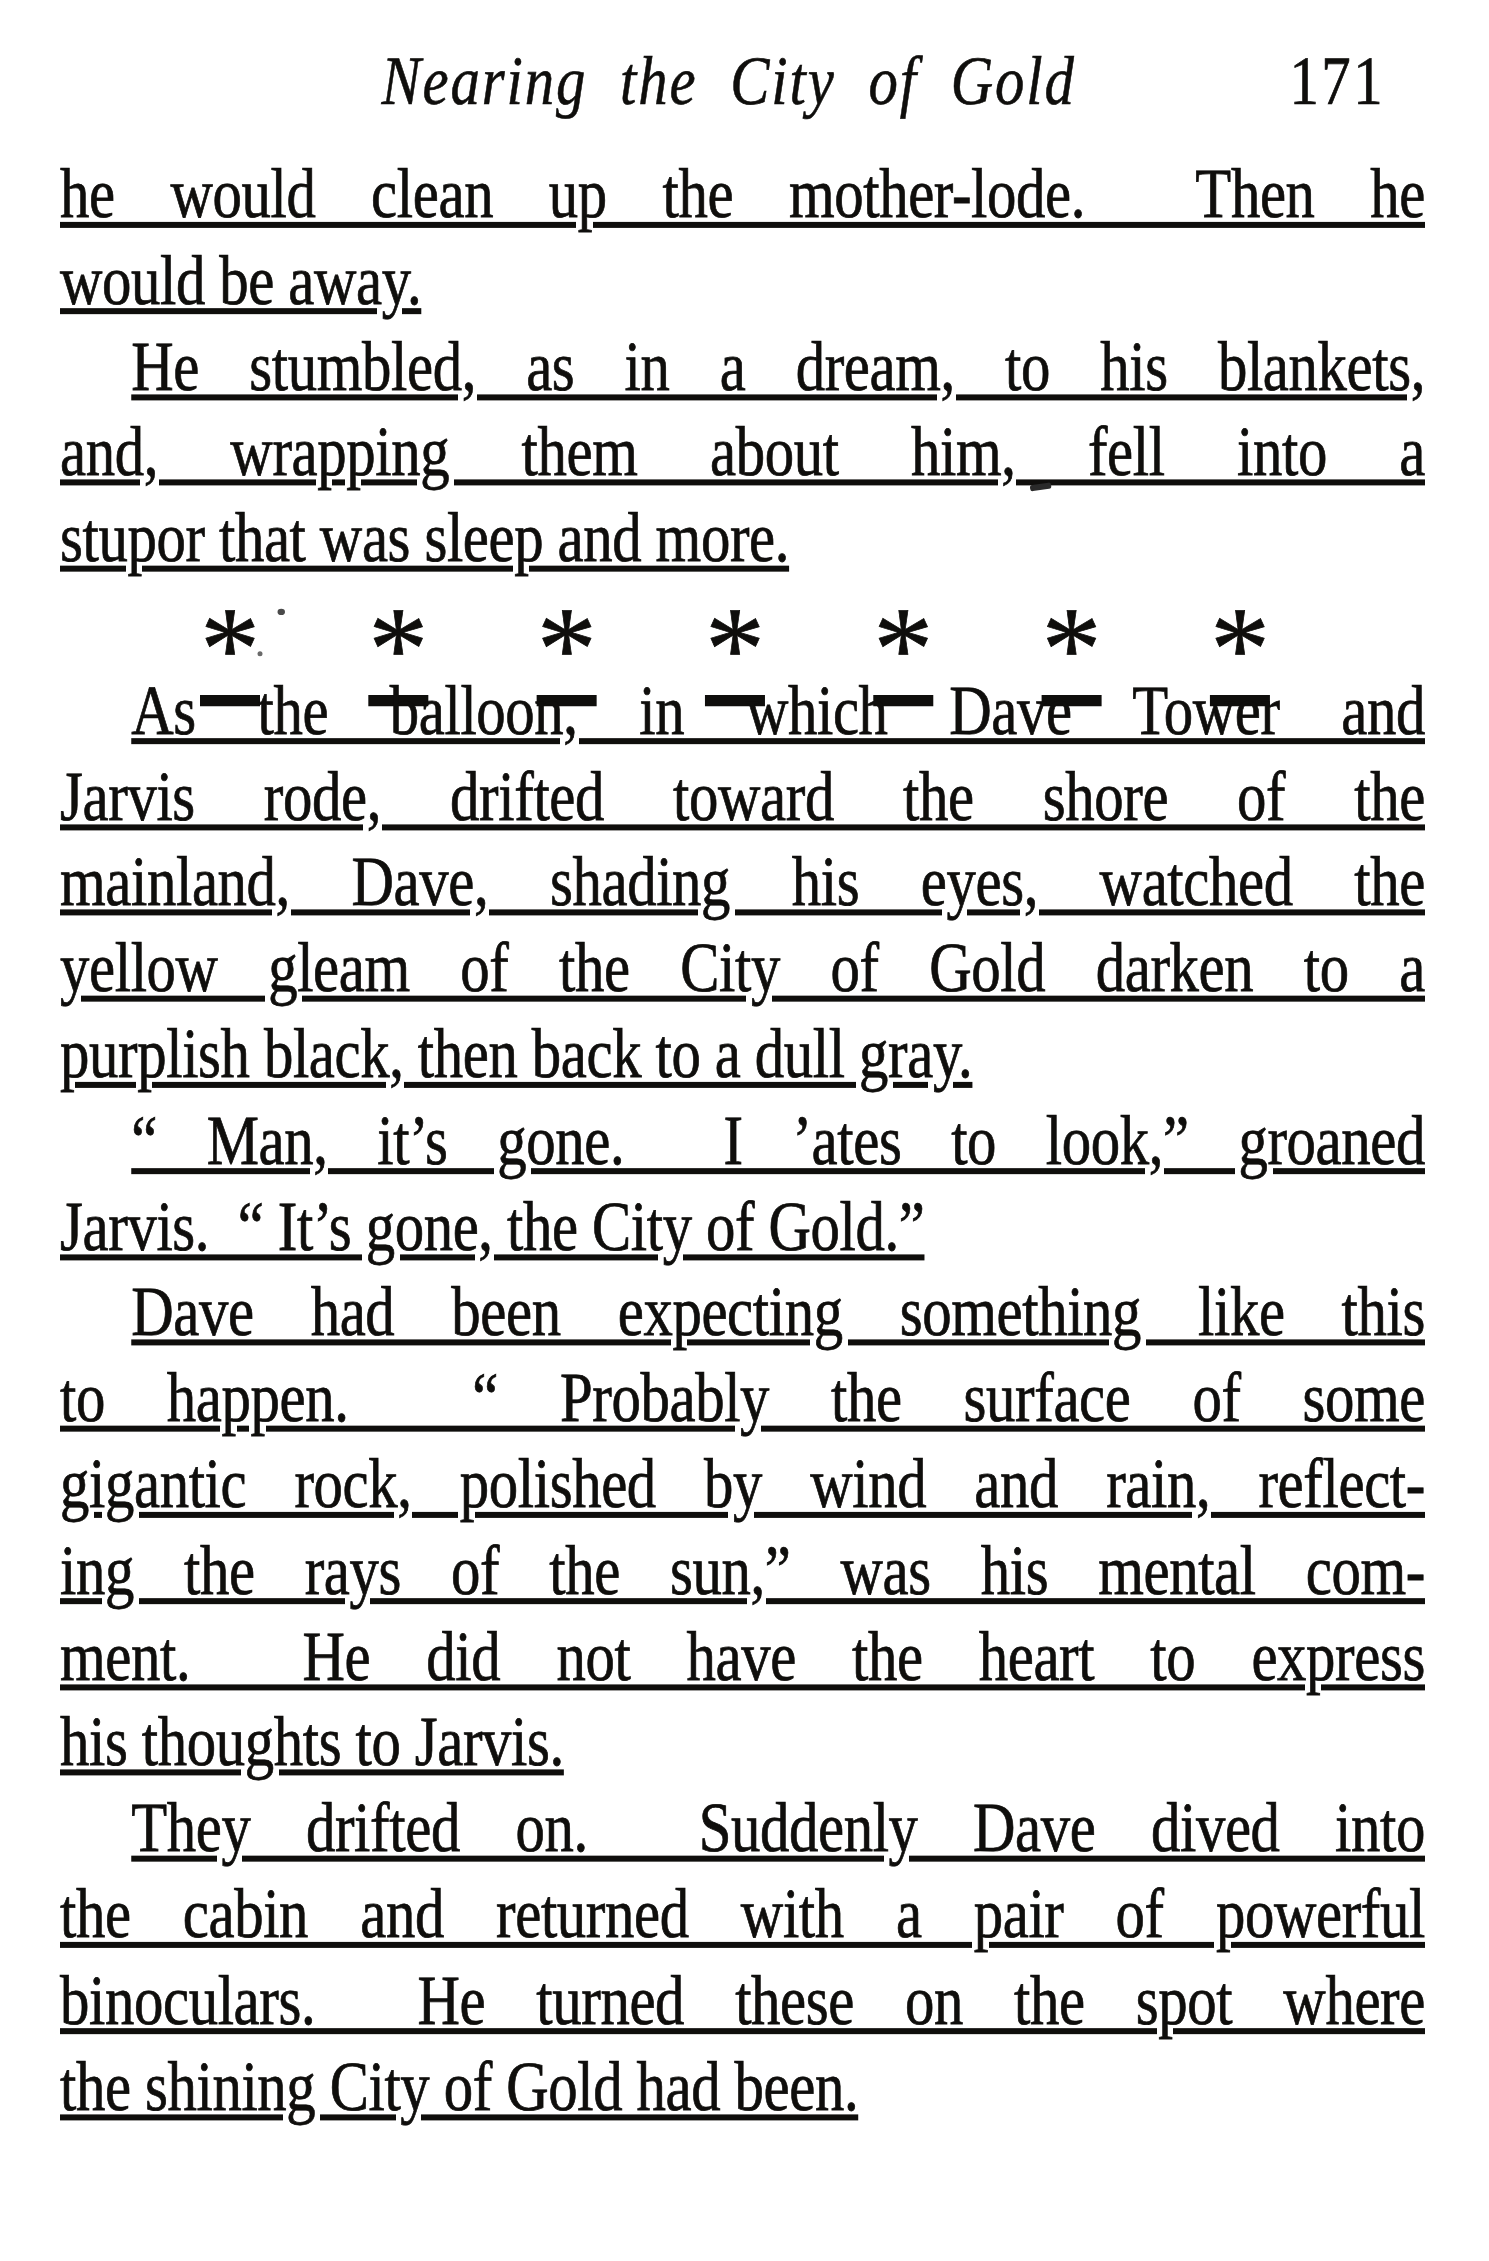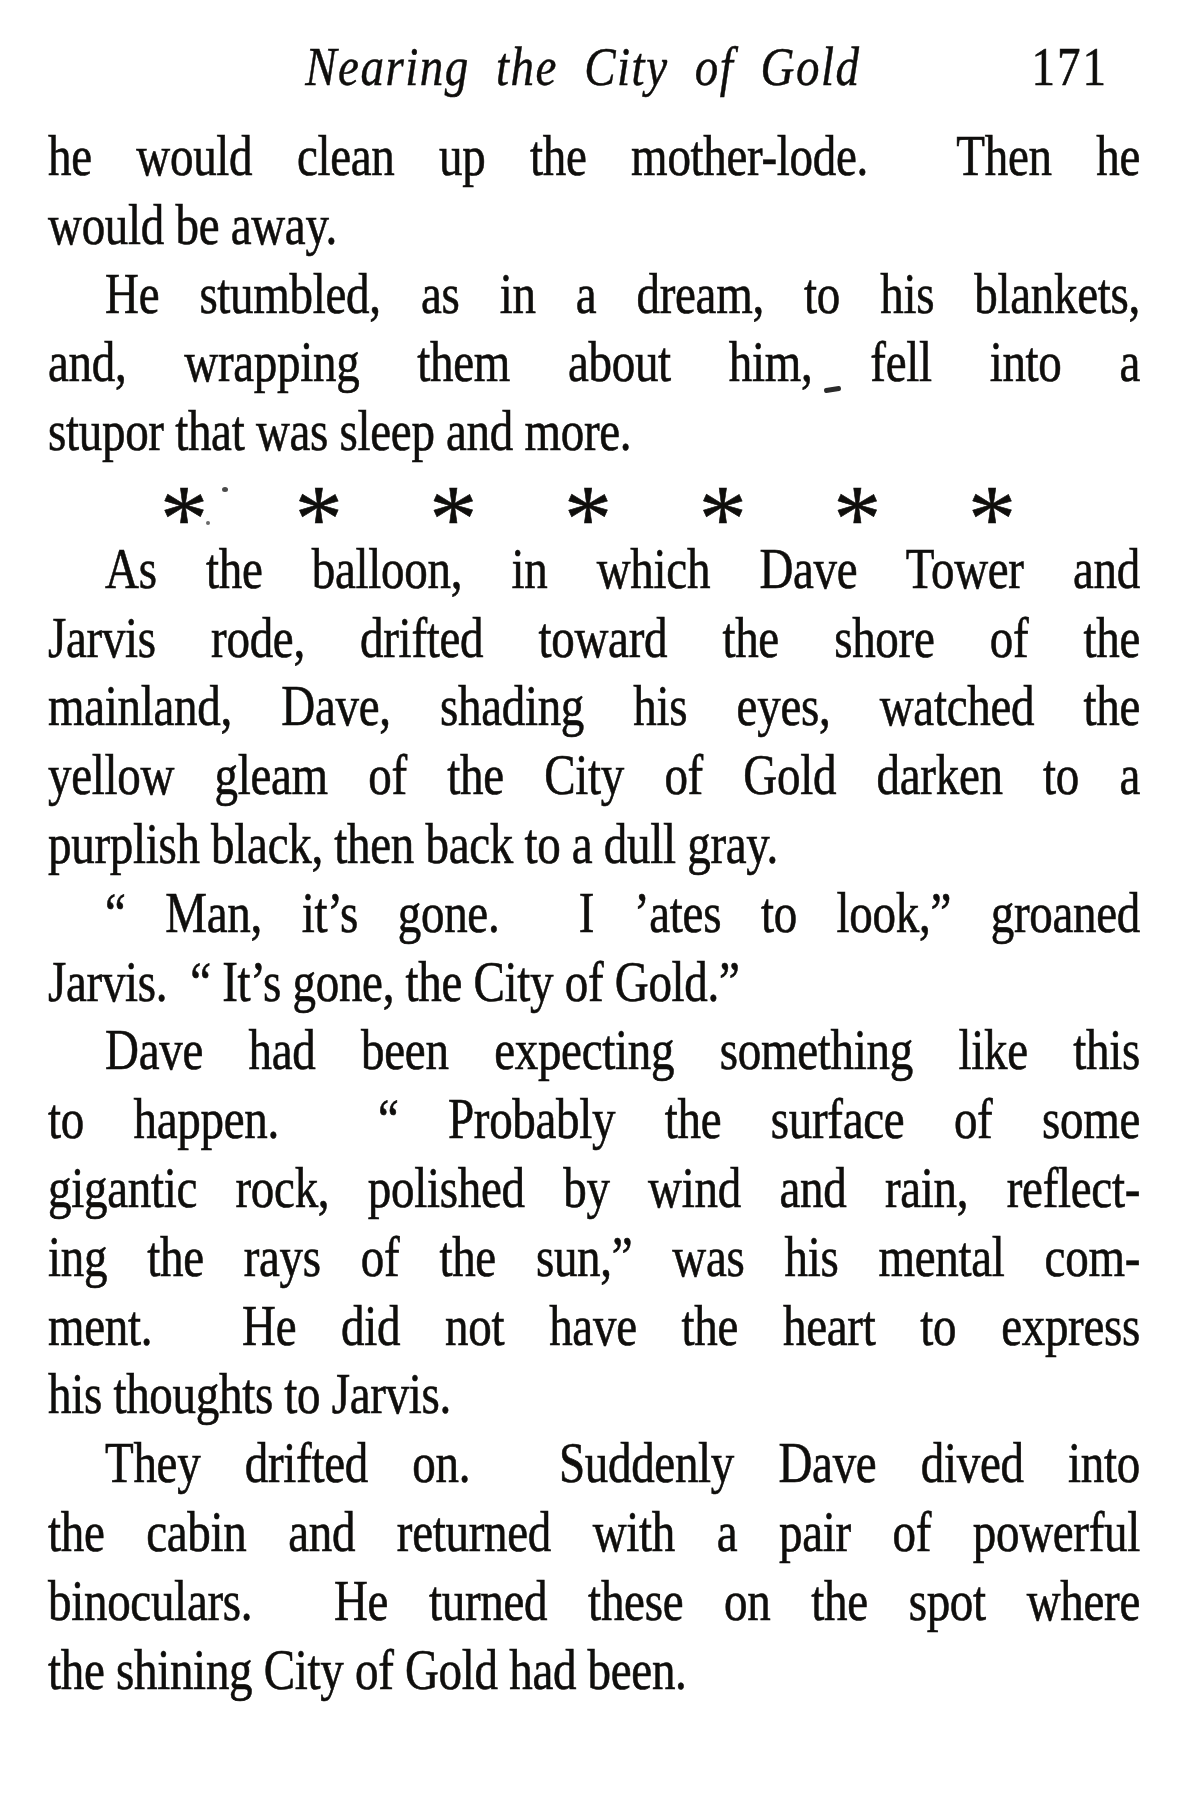--- a/index.html
+++ b/index.html
@@ -37,20 +37,21 @@
     transform: scaleY(1.18);
     transform-origin: right top;
     letter-spacing: 2px;
     -webkit-text-stroke: 0.5px currentColor;
   }
   
   .text-block {
     position: absolute;
     top: 122px; left: 48px;
     width: 1092px;
+    text-decoration: underline;
   }
   .line {
     font-size: 47px;
     line-height: 68.8px;
     height: 68.8px;
     white-space: pre-wrap;
     letter-spacing: -0.3px;
     transform: scaleY(1.2);
     transform-origin: 0 50%;
     -webkit-text-stroke: 0.5px currentColor;

